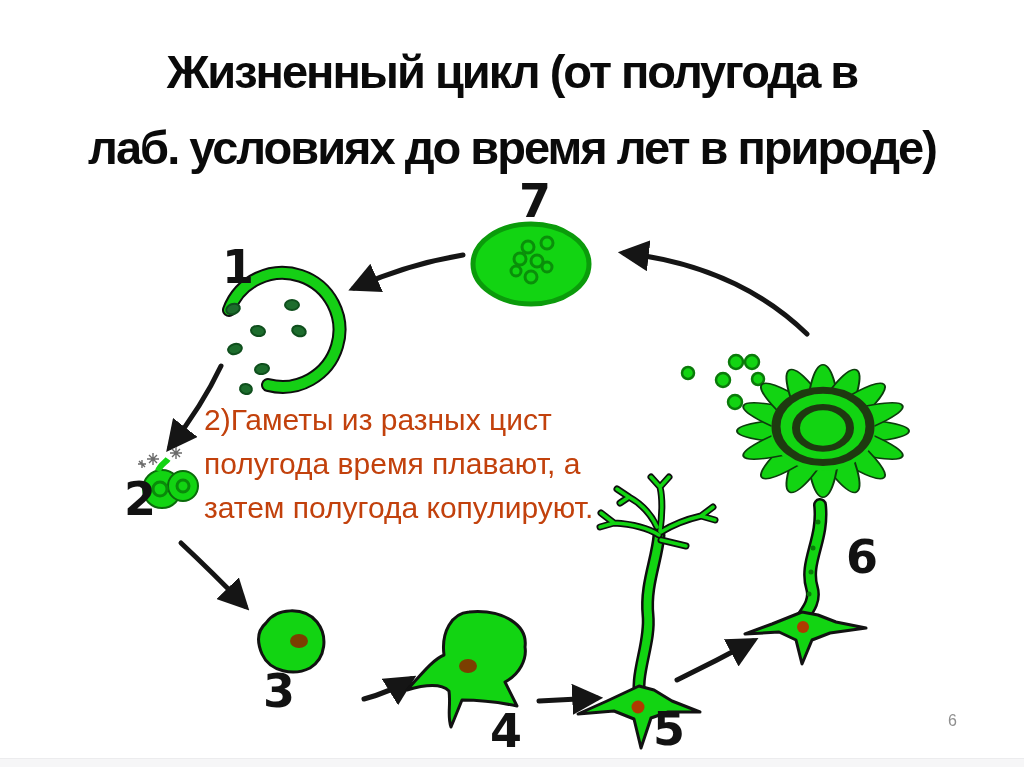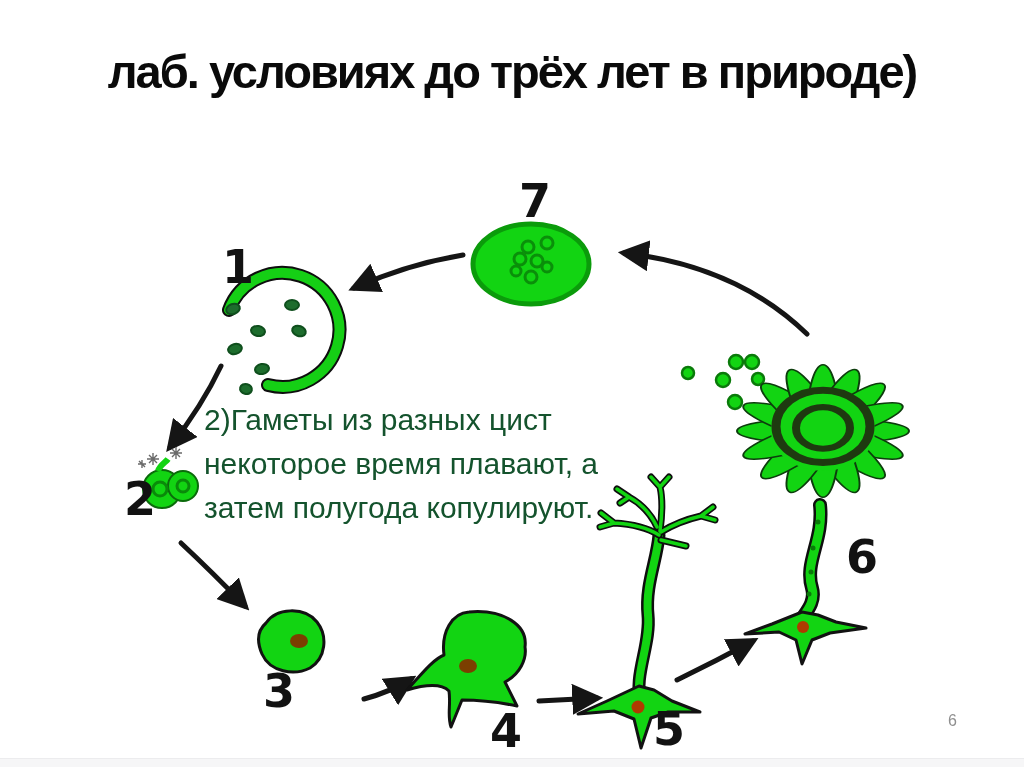--- a/index.html
+++ b/index.html
@@ -18,37 +18,38 @@
   }
   .n1{left:222px;top:244px;}
   .n2{left:124px;top:476px;}
   .n3{left:263px;top:668px;}
   .n4{left:490px;top:708px;}
   .n5{left:653px;top:706px;}
   .n6{left:846px;top:534px;}
   .n7{left:519px;top:178px;}
   .annotation{
     position:absolute;left:204px;top:398px;width:470px;
-    font-size:30px;line-height:44px;color:#14532d;
+    font-size:30px;line-height:44px;color:#c2410c;
   }
   .page-number{
     position:absolute;left:948px;top:712px;font-size:16px;color:#8f8f8f;
   }
   .footer-strip{
     position:absolute;left:0;bottom:0;width:1024px;height:8px;
     background:#f6f6f7;border-top:1px solid #ececee;
   }
 </style>
 </head>
 <body>
 
 <div class="slide">
 
   <div class="title">
-    <div>лаб. условиях до трёх лет в природе)</div>
+    <div>Жизненный цикл (от полугода в</div>
+    <div>лаб. условиях до время лет в природе)</div>
   </div>
 
   <svg class="diagram-svg" viewBox="0 0 1024 767">
     <defs>
       <marker id="ah" viewBox="0 0 10 10" refX="8" refY="5" markerWidth="6.2" markerHeight="6.2" orient="auto-start-reverse">
         <path d="M 0 0 L 10 5 L 0 10 z" fill="#151515"></path>
       </marker>
     </defs>
 
     <g fill="none" stroke="#151515" stroke-width="5" stroke-linecap="round">
@@ -178,19 +179,19 @@
   <div class="stage-number n1">1</div>
   <div class="stage-number n2">2</div>
   <div class="stage-number n3">3</div>
   <div class="stage-number n4">4</div>
   <div class="stage-number n5">5</div>
   <div class="stage-number n6">6</div>
   <div class="stage-number n7">7</div>
 
   <div class="annotation">
     <div>2)Гаметы из разных цист</div>
-    <div>некоторое время плавают, а</div>
+    <div>полугода время плавают, а</div>
     <div>затем полугода копулируют.</div>
   </div>
 
   <div class="page-number">6</div>
   <div class="footer-strip"></div>
 </div>
 
 </body></html>

